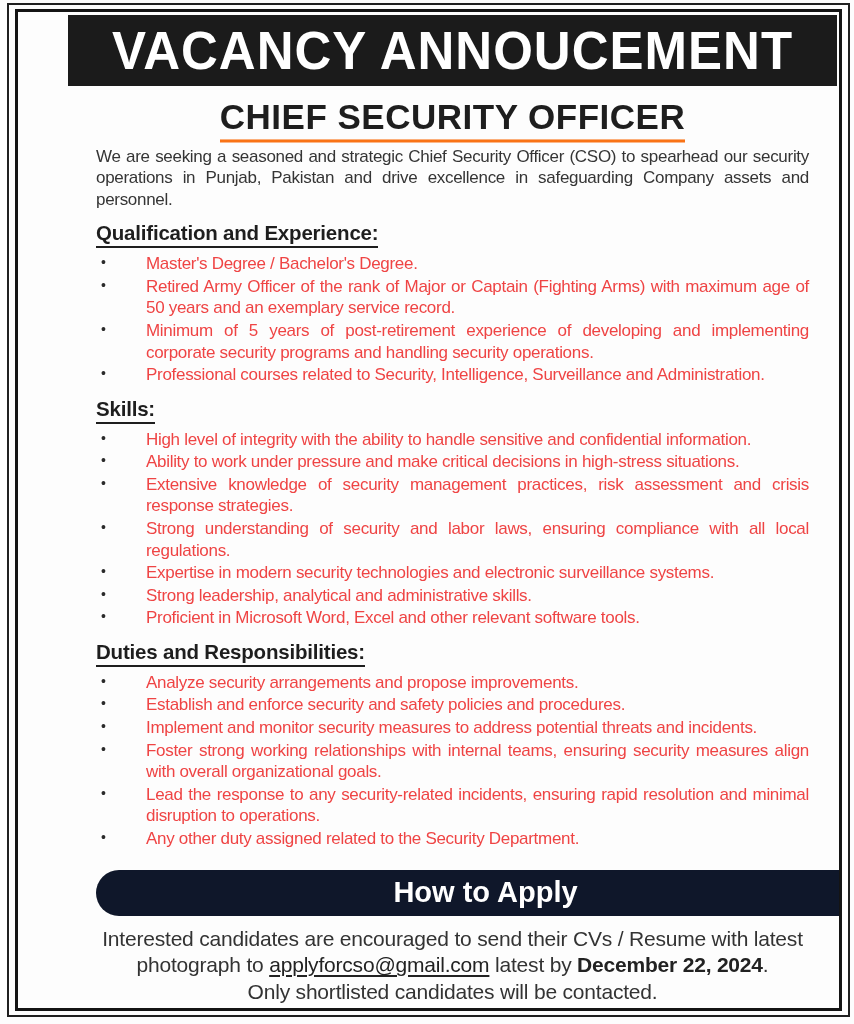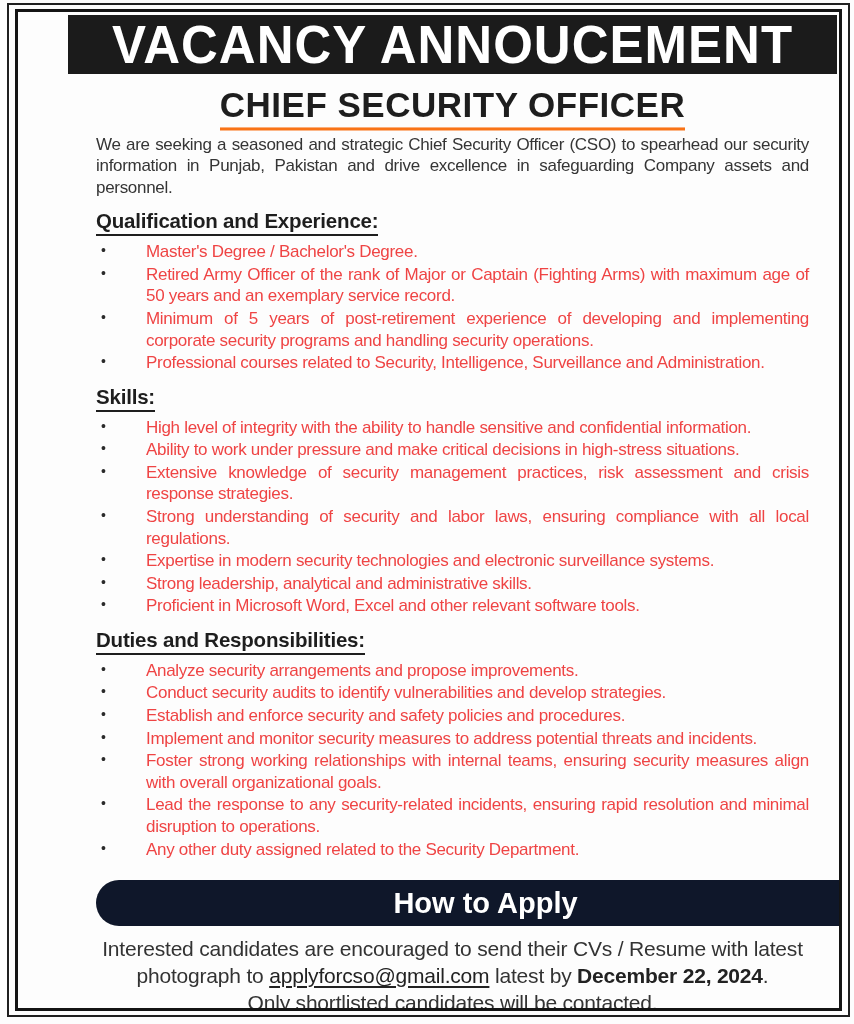--- a/index.html
+++ b/index.html
@@ -144,21 +144,21 @@
     <div class="vacancy-banner">
       <div class="banner-text">VACANCY ANNOUCEMENT</div>
     </div>
 
     <div class="content">
 
       <h1 class="job-title">
         <span>CHIEF SECURITY OFFICER</span>
       </h1>
 
-      <p class="intro">We are seeking a seasoned and strategic Chief Security Officer (CSO) to spearhead our security information in Punjab, Pakistan and drive excellence in safeguarding Company assets and personnel.</p>
+      <p class="intro">We are seeking a seasoned and strategic Chief Security Officer (CSO) to spearhead our security operations in Punjab, Pakistan and drive excellence in safeguarding Company assets and personnel.</p>
 
       <h2 class="section-heading">
         <span>Qualification and Experience:</span>
       </h2>
       <ul class="bullet-list">
         <li>Master's Degree / Bachelor's Degree.</li>
         <li>Retired Army Officer of the rank of Major or Captain (Fighting Arms) with maximum age of 50 years and an exemplary service record.</li>
         <li>Minimum of 5 years of post-retirement experience of developing and implementing corporate security programs and handling security operations.</li>
         <li>Professional courses related to Security, Intelligence, Surveillance and Administration.</li>
       </ul>
@@ -174,21 +174,20 @@
         <li>Expertise in modern security technologies and electronic surveillance systems.</li>
         <li>Strong leadership, analytical and administrative skills.</li>
         <li>Proficient in Microsoft Word, Excel and other relevant software tools.</li>
       </ul>
 
       <h2 class="section-heading">
         <span>Duties and Responsibilities:</span>
       </h2>
       <ul class="bullet-list">
         <li>Analyze security arrangements and propose improvements.</li>
-        <li>Conduct security audits to identify vulnerabilities and develop strategies.</li>
         <li>Establish and enforce security and safety policies and procedures.</li>
         <li>Implement and monitor security measures to address potential threats and incidents.</li>
         <li>Foster strong working relationships with internal teams, ensuring security measures align with overall organizational goals.</li>
         <li>Lead the response to any security-related incidents, ensuring rapid resolution and minimal disruption to operations.</li>
         <li>Any other duty assigned related to the Security Department.</li>
       </ul>
 
       <div class="apply-pill">
         <div class="pill-text">How to Apply</div>
       </div>

